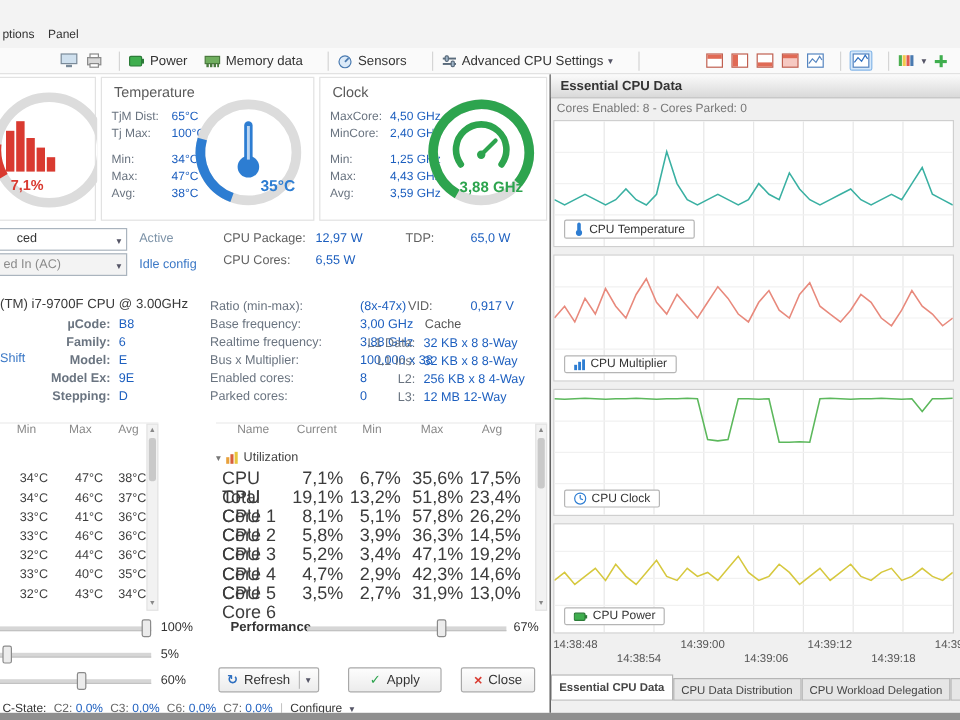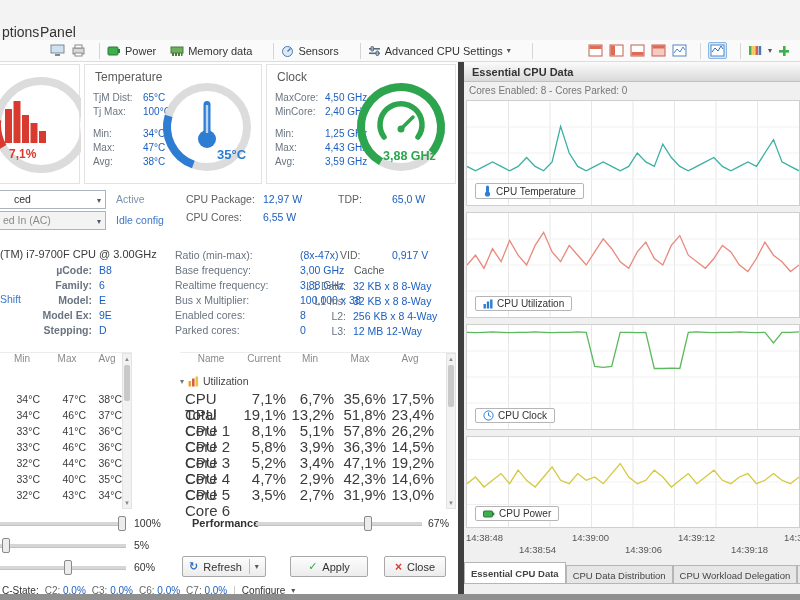--- a/index.html
+++ b/index.html
@@ -1,21 +1,21 @@
 <!DOCTYPE html>
 <html><head>
 <meta charset="utf-8">
 <style>
   html,body{margin:0;padding:0;background:#dcdcdc;}
   .window{position:relative;width:800px;height:600px;overflow:hidden;background:#f3f3f3;
     font-family:"Liberation Sans","DejaVu Sans",sans-serif;font-size:11px;color:#333;}
   .abs{position:absolute;}
   
   .menubar{position:absolute;left:0;top:22px;width:800px;height:18px;}
-  .menu-item{position:absolute;top:2px;font-size:14px;color:#333;cursor:default;}
+  .menu-item{position:absolute;top:2px;font-size:10px;color:#333;cursor:default;}
   .toolbar{position:absolute;left:0;top:40px;width:800px;height:22px;background:#fafafa;
     border-bottom:1px solid #dcdcdc;display:flex;align-items:center;padding-left:50px;box-sizing:border-box;}
   .tbi{display:inline-flex;align-items:center;margin-right:6px;}
   .tbtn{display:inline-flex;align-items:center;gap:4px;margin-right:14px;color:#333;}
   .tsep{width:1px;height:16px;background:#d5d5d5;margin:0 7px;}
   .flex-spacer{flex:1;}
   .caret{font-size:8px;color:#556;}
   
   .left{position:absolute;left:0;top:62px;width:458px;height:532px;background:#ffffff;overflow:hidden;}
   .gbox{position:absolute;background:#fff;border:1px solid #e2e2e2;box-sizing:border-box;}
@@ -85,21 +85,21 @@
     gap:5px;font-size:11px;color:#333;box-sizing:border-box;}
   .btn-ic-blue{color:#2e6fc0;font-weight:bold;}
   .btn-ic-green{color:#2da44e;font-weight:bold;}
   .btn-ic-red{color:#d93a30;font-weight:bold;font-size:12px;}
   .split-sep{width:1px;height:15px;background:#bbb;margin-left:2px;}
   
   .cstate{position:absolute;left:0;top:522px;width:458px;height:12px;display:flex;align-items:center;gap:6px;font-size:10px;padding-left:2px;box-sizing:border-box;}
   .cs-k{color:#666;} .cs-v{color:#1d5fbf;} .cs-sep{color:#c0c0c0;}
   .cs-label{color:#333;}
   
-  .right{position:absolute;left:458px;top:62px;width:342px;height:532px;background:#f0f0f0;border-left:6px solid #404040;box-sizing:border-box;}
+  .right{position:absolute;left:458px;top:62px;width:342px;height:532px;background:#f0f0f0;border-left:1px solid #404040;box-sizing:border-box;}
   .rp-header{position:absolute;left:0;top:0;width:100%;height:20px;background:linear-gradient(#fbfbfb,#d9d9d9);
     border-bottom:1px solid #c0c0c0;line-height:20px;padding-left:8px;box-sizing:border-box;font-weight:600;color:#333;font-size:11px;}
   .rp-sub{position:absolute;left:5px;top:23px;font-size:10px;color:#777;}
   .chart-box{position:absolute;left:2px;width:334px;background:#fff;border:1px solid #cfcfcf;box-sizing:border-box;}
   .chart-canvas{position:absolute;left:0;top:0;right:0;bottom:0;}
   .chart-label{position:absolute;left:8px;bottom:6px;background:#fff;border:1px solid #b5b5b5;border-radius:2px;
     padding:1px 7px;font-size:10px;color:#333;display:flex;align-items:center;gap:4px;}
   .time-axis{position:absolute;left:2px;top:470px;width:338px;height:26px;text-align:right;}
   .time-axis span{position:absolute;font-size:9.5px;color:#555;white-space:nowrap;}
   .tabs{position:absolute;left:0;top:498px;width:342px;height:24px;display:flex;align-items:flex-end;overflow:hidden;}
@@ -613,21 +613,21 @@
             <line x1="0" y1="52.0" x2="332" y2="52.0" stroke="#f1f1f1"></line>
             <line x1="0" y1="78.0" x2="332" y2="78.0" stroke="#f1f1f1"></line>
             <polyline points="0.0,52.0 8.5,42.2 17.0,55.3 25.5,35.7 34.1,48.7 42.6,27.5 51.1,42.2 59.6,52.0 68.1,32.4 76.6,19.3 85.1,38.9 93.6,48.7 102.2,32.4 110.7,42.2 119.2,52.0 127.7,38.9 136.2,25.9 144.7,35.7 153.2,48.7 161.7,55.3 170.3,38.9 178.8,29.1 187.3,45.5 195.8,52.0 204.3,32.4 212.8,22.6 221.3,42.2 229.8,48.7 238.4,55.3 246.9,45.5 255.4,32.4 263.9,38.9 272.4,52.0 280.9,58.5 289.4,45.5 297.9,29.1 306.5,42.2 315.0,48.7 323.5,58.5 332.0,52.0" fill="none" stroke="#e8897c" stroke-width="1.3"></polyline>
           </svg></div>
       <div class="chart-label">
         <svg width="10" height="10">
             <rect x="0.5" y="5" width="2.4" height="4.5" fill="#2d7dd2"></rect>
             <rect x="3.8" y="2.5" width="2.4" height="7" fill="#2d7dd2"></rect>
             <rect x="7.1" y="0.5" width="2.4" height="9" fill="#2d7dd2"></rect>
           </svg>
-        <span>CPU Utilization</span>
+        <span>CPU Multiplier</span>
       </div>
     </div>
     <div class="chart-box" style="top:262px;height:106px">
       <div class="chart-canvas"><svg width="332" height="104">
             <line x1="41.5" y1="0" x2="41.5" y2="104" stroke="#e7e7e7"></line>
             <line x1="83.0" y1="0" x2="83.0" y2="104" stroke="#e7e7e7"></line>
             <line x1="124.5" y1="0" x2="124.5" y2="104" stroke="#e7e7e7"></line>
             <line x1="166.0" y1="0" x2="166.0" y2="104" stroke="#e7e7e7"></line>
             <line x1="207.5" y1="0" x2="207.5" y2="104" stroke="#e7e7e7"></line>
             <line x1="249.0" y1="0" x2="249.0" y2="104" stroke="#e7e7e7"></line>

